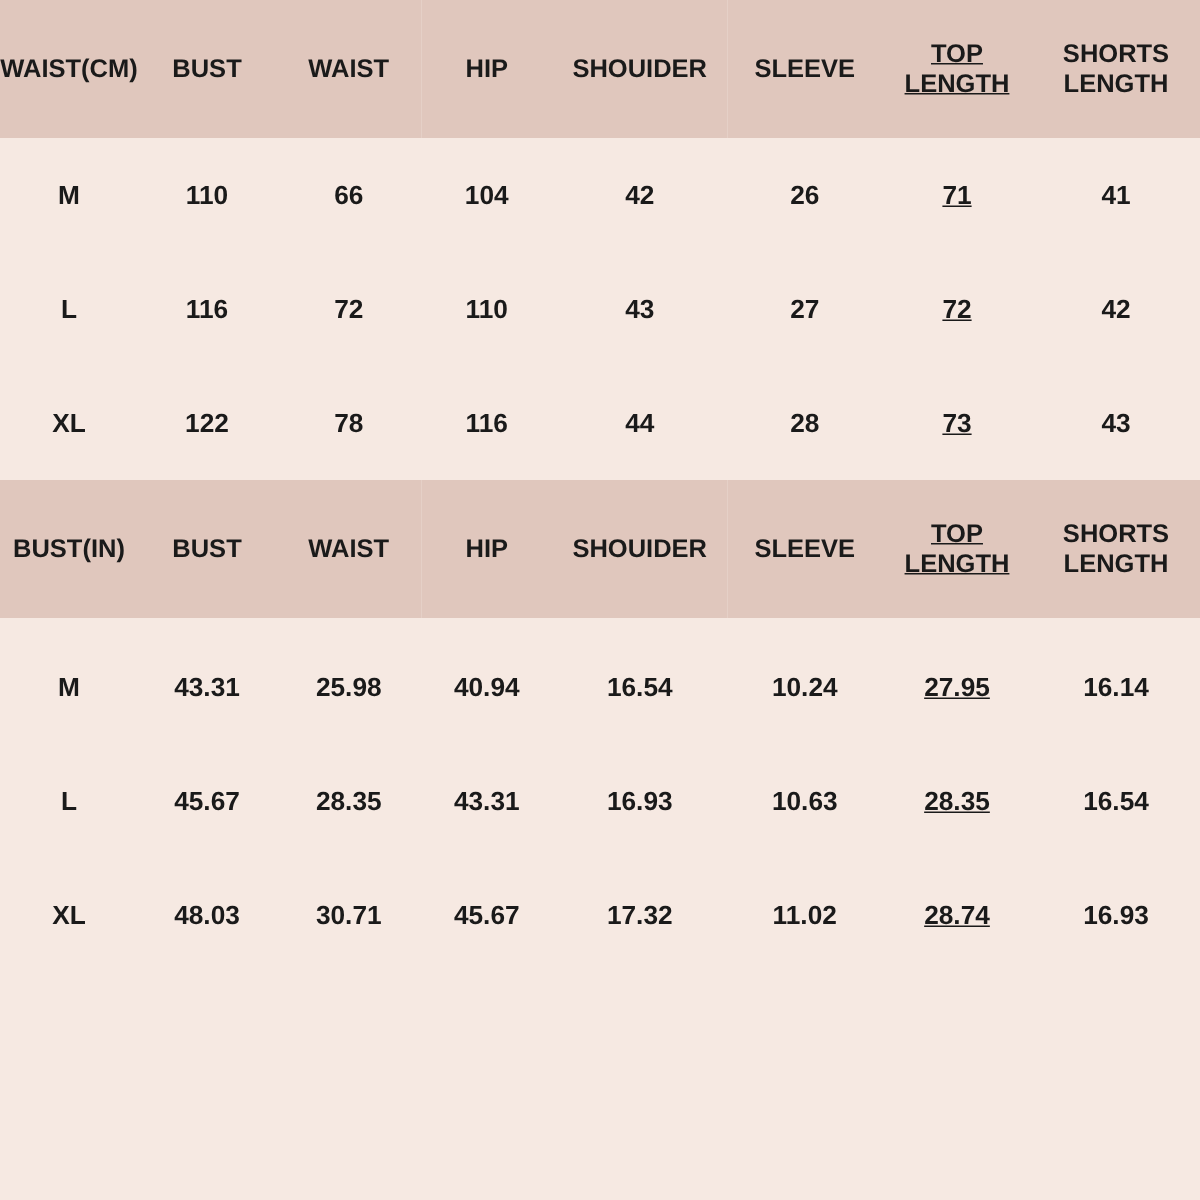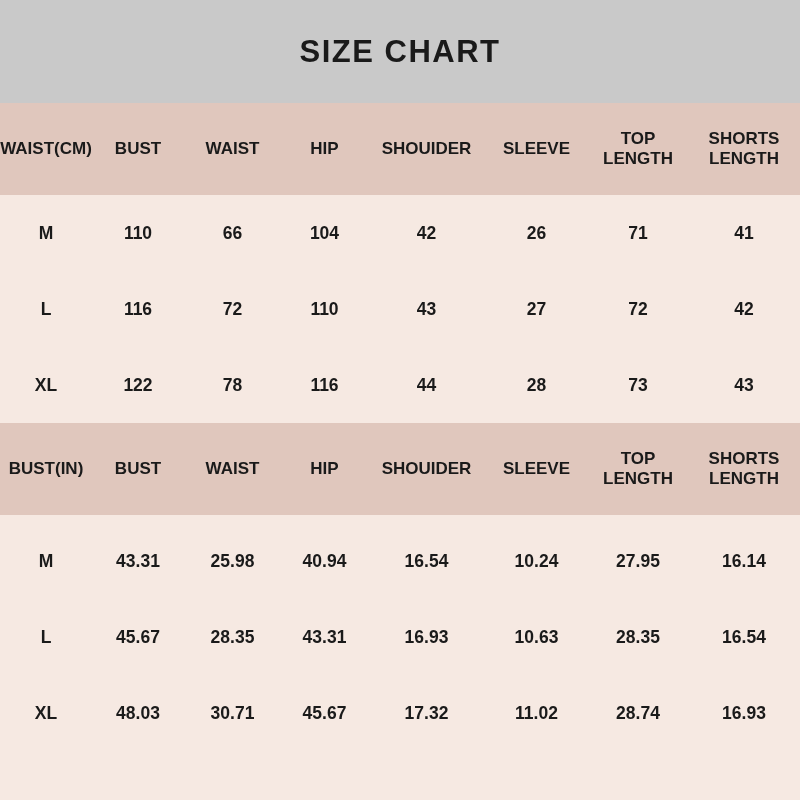--- a/index.html
+++ b/index.html
@@ -54,38 +54,35 @@
     background: #f6e9e2;
     height: 76px;
     font-size: 17.5px;
   }
   .col-size  { width: 92px; }
   .col-bust  { width: 92px; }
   .col-waist { width: 97px; }
   .col-hip   { width: 87px; margin-top: 44px; }
   .col-shou  { width: 117px; }
   .col-sleeve{ width: 103px; }
-  .col-top   { width: 100px; }
+  .col-top   { width: 100px; text-decoration: underline; }
   .col-short { width: 112px; }
   .hdr-two-line {
     display: block;
   }
   .spacer-row td {
     height: 8px;
     background: #f6e9e2;
   }
 </style>
 </head>
 <body>
 
 <div class="chart">
 
-  <div class="title-bar">
-    <div class="title">SIZE CHART</div>
-  </div>
 
   <table>
     <tbody>
         <tr class="header-row">
       <td class="col-size">
             <span class="hdr-two-line">WAIST(CM)</span>
           </td>
       <td class="col-bust">
             <span class="hdr-two-line">BUST</span>
           </td>

